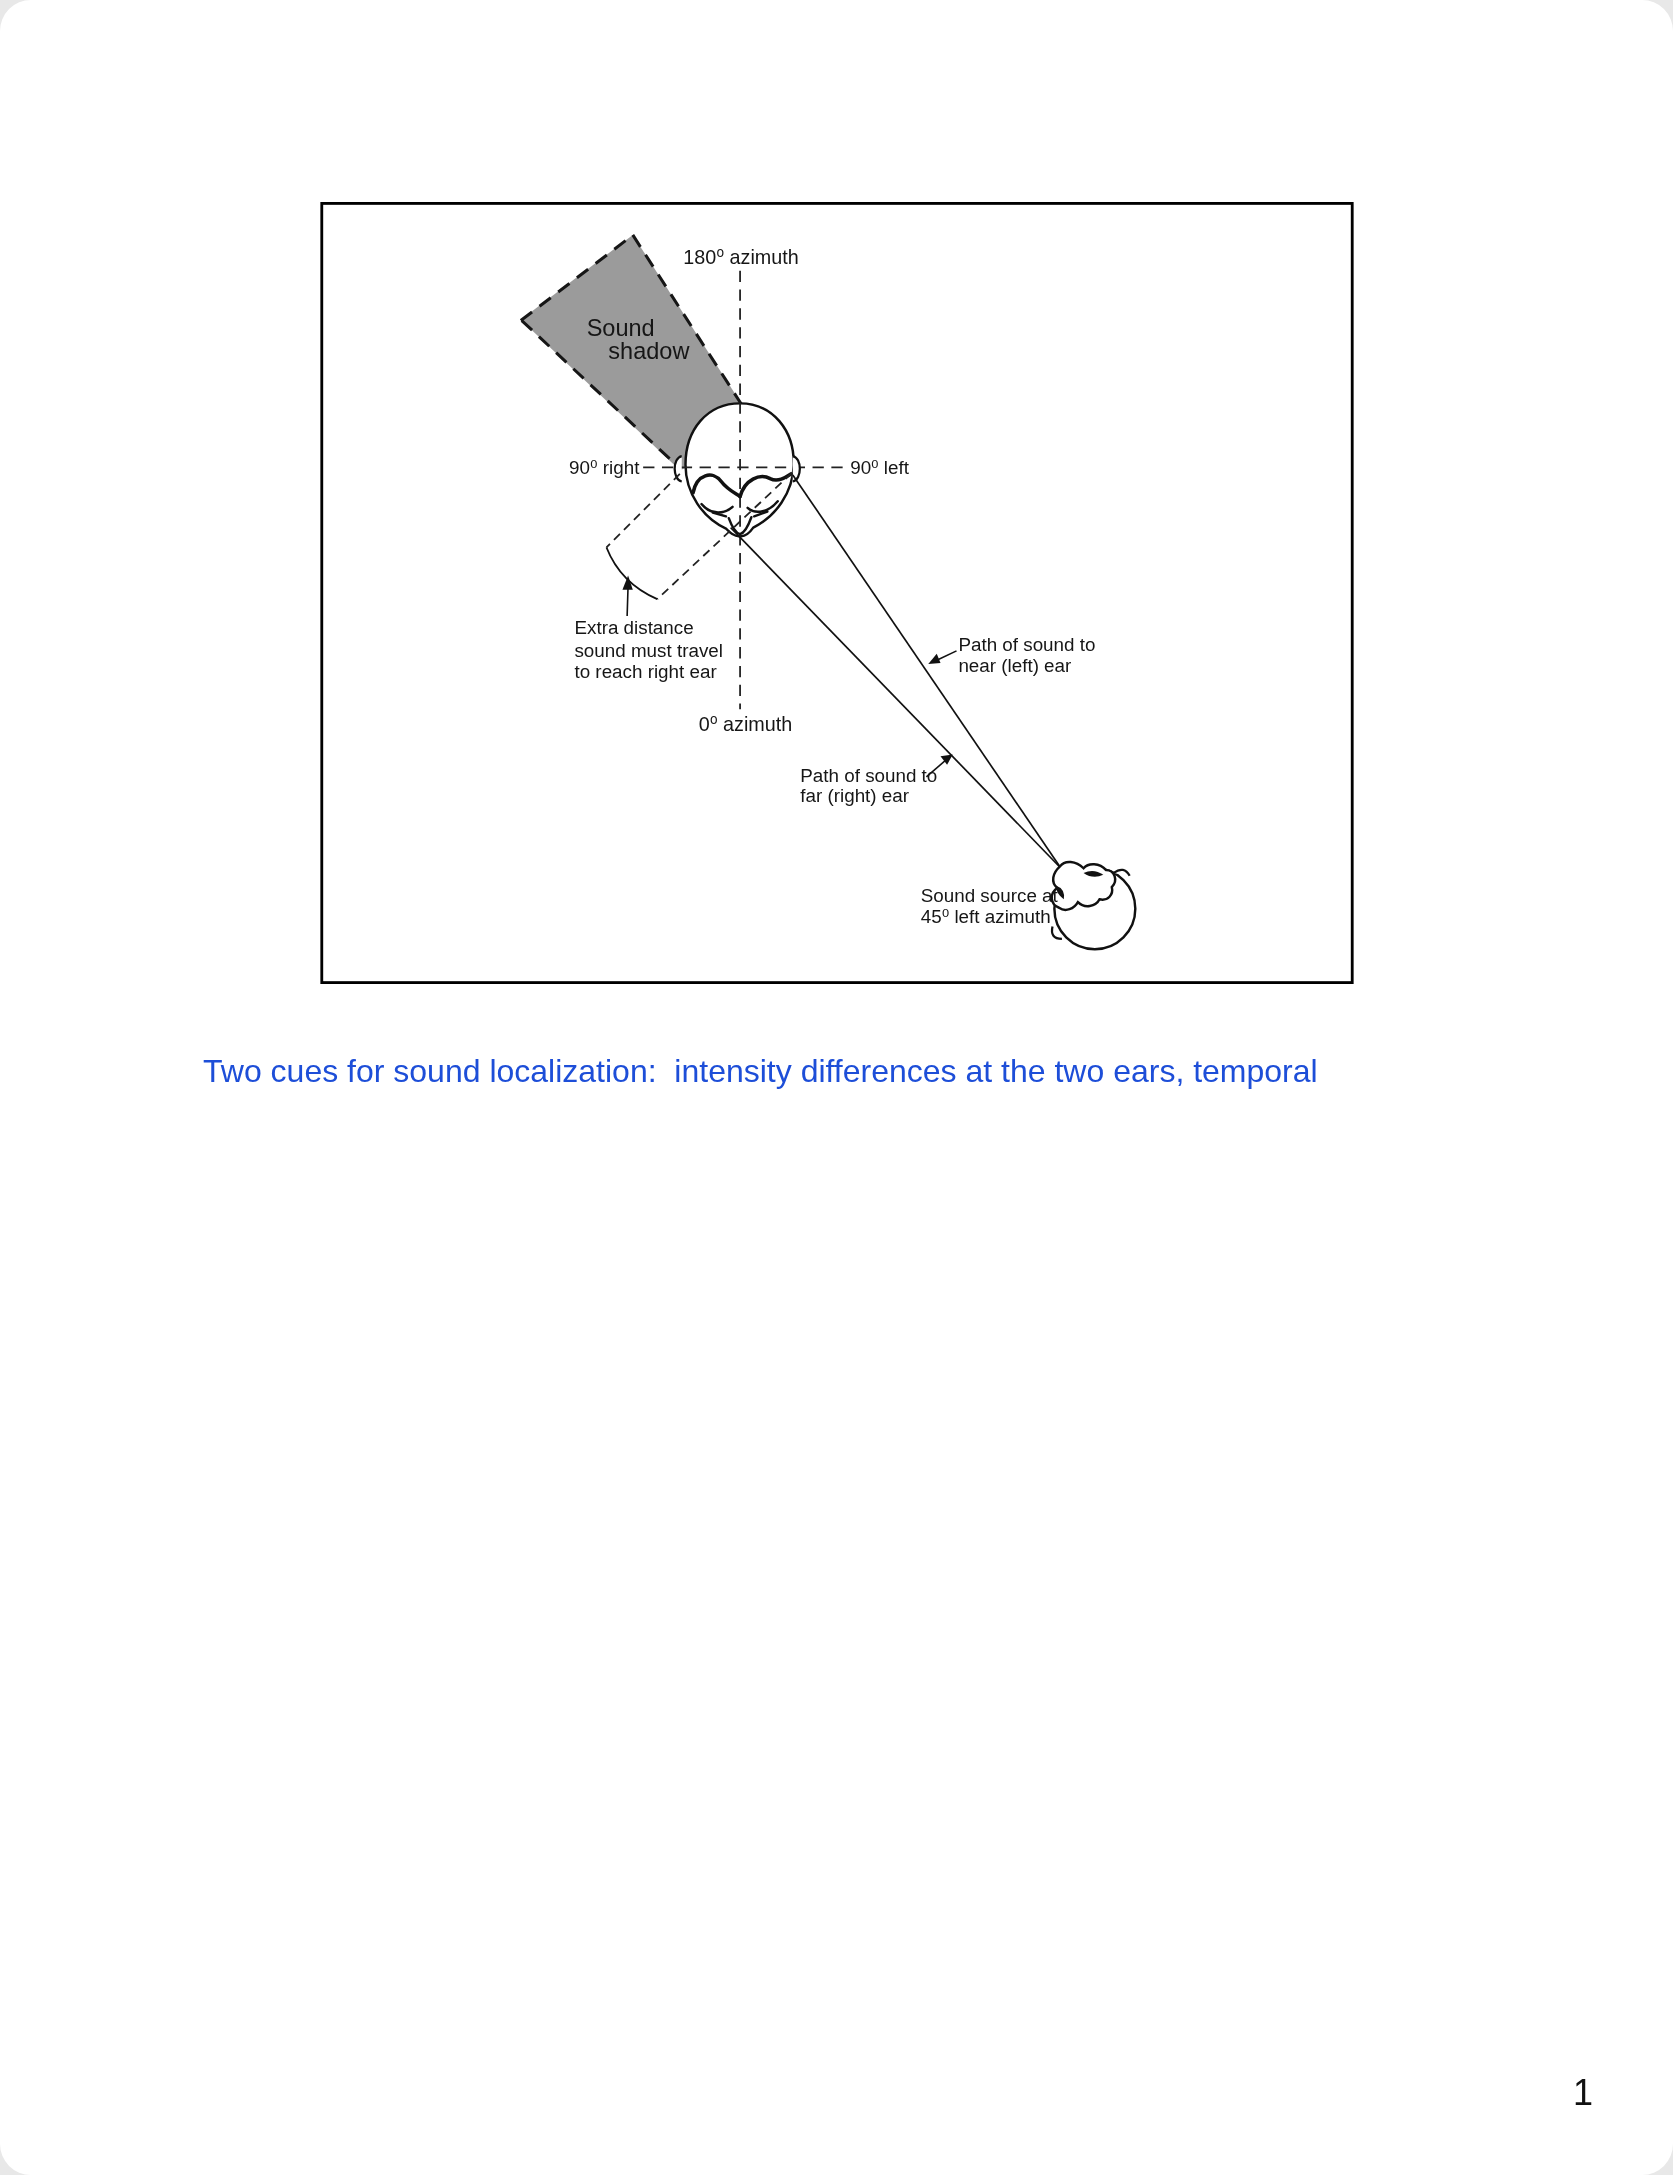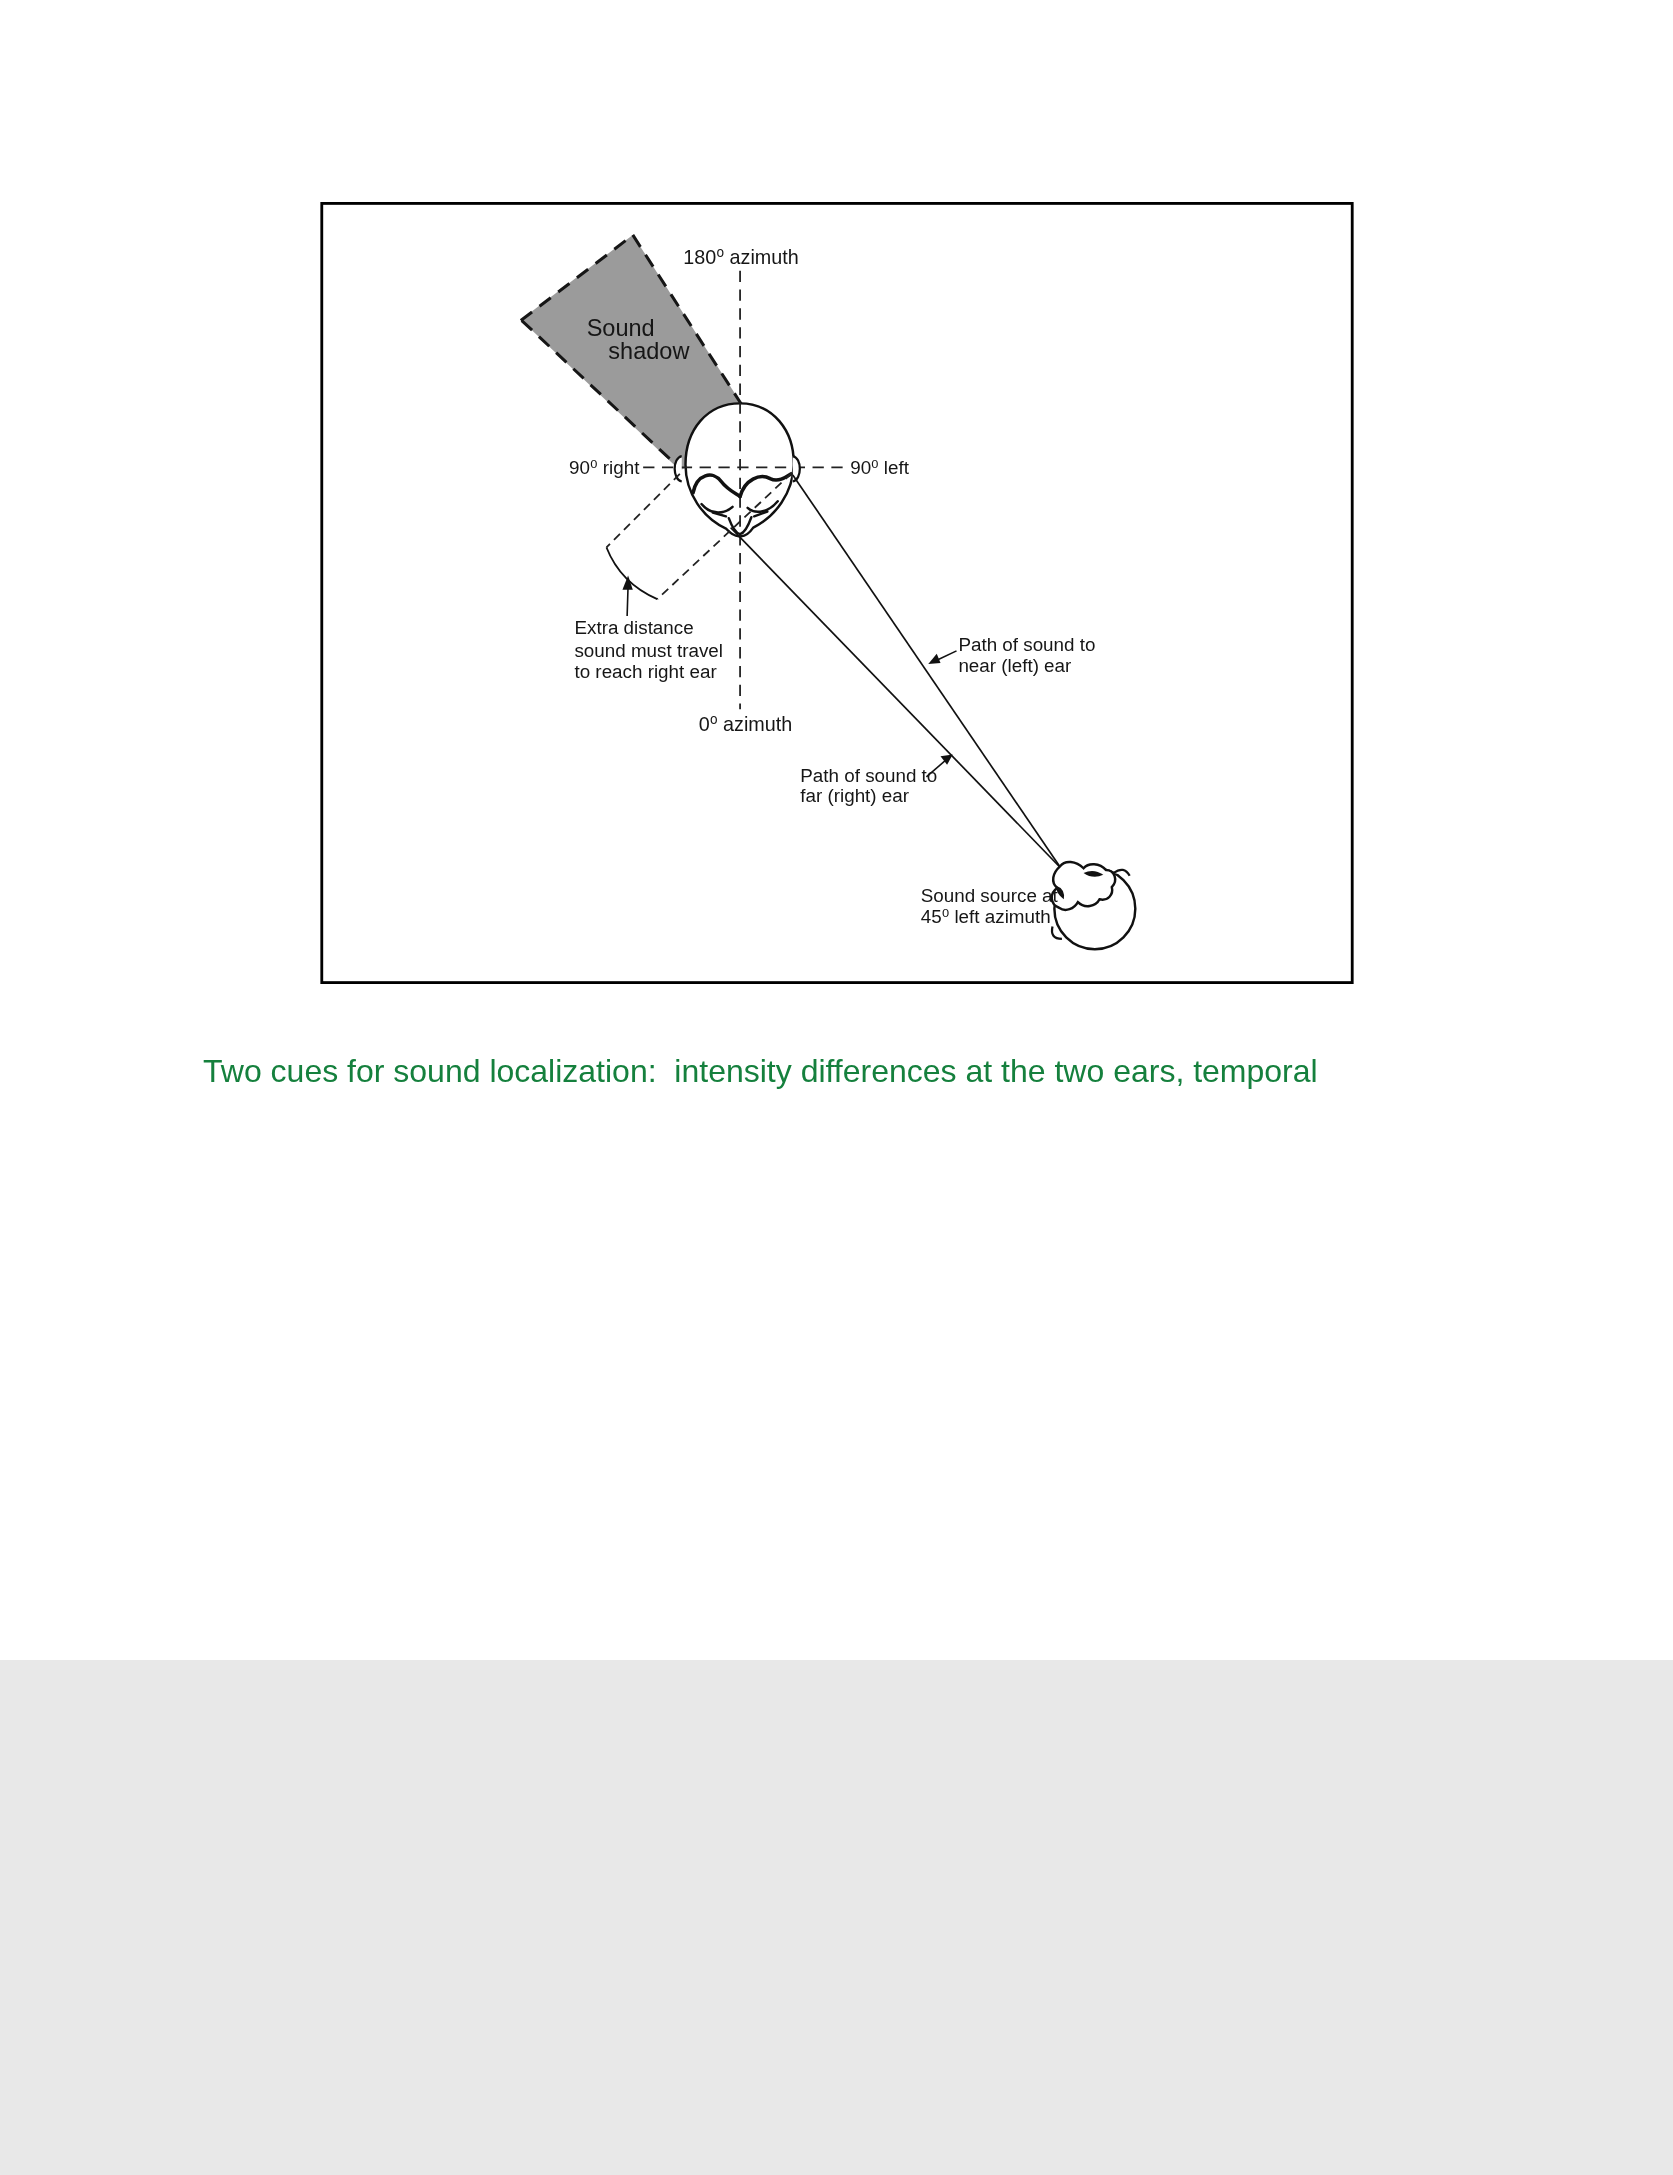--- a/index.html
+++ b/index.html
@@ -1,21 +1,22 @@
 <!DOCTYPE html>
 <html style="font-size:15px"><head>
 <meta charset="utf-8">
 <style>
   html,body{margin:0;padding:0;background:#e8e8e8;}
   .page{
     position:relative;
-    width:1673px;height:1660px;
+    width:1673px;height:2175px;
     background:#ffffff;
     font-family:"Liberation Sans","DejaVu Sans",sans-serif;
     overflow:hidden;
+    border-radius:31px;
   }
   .diagram-svg{
     position:absolute;left:320px;top:202px;
     width:1034px;height:782px;
   }
   
   .frame{fill:none;stroke:#000;stroke-width:3;}
   .shadow-fill{stroke:none;}
   .dash-shadow{fill:none;stroke:#161616;stroke-width:3.2;stroke-dasharray:15 10;}
   .dash-axis{fill:none;stroke:#222;stroke-width:1.9;stroke-dasharray:12 8;}
@@ -27,21 +28,21 @@
   .solid-line{fill:none;stroke:#111;stroke-width:1.8;}
   .pointer{fill:none;stroke:#111;stroke-width:1.7;}
   .arrow-head{fill:#111;stroke:none;}
   .accent{fill:#111;stroke:none;}
   text.lbl{font-family:"Liberation Sans","DejaVu Sans",sans-serif;font-size:20px;fill:#161616;}
   text.lbl-az{font-family:"Liberation Sans","DejaVu Sans",sans-serif;font-size:21px;fill:#161616;}
   text.lbl-shadow{font-family:"Liberation Sans","DejaVu Sans",sans-serif;font-size:25px;fill:#161616;}
   
   .caption{
     position:absolute;left:203px;top:1053px;width:1252px;
-    font-size:32px;line-height:37px;color:#15803d;
+    font-size:32px;line-height:37px;color:#1d4ed8;
   }
   .caption-line{white-space:pre;}
   .page-number{
     position:absolute;left:1573px;top:2072px;
     font-size:36px;color:#111;
   }
 </style>
 </head>
 <body>
 

